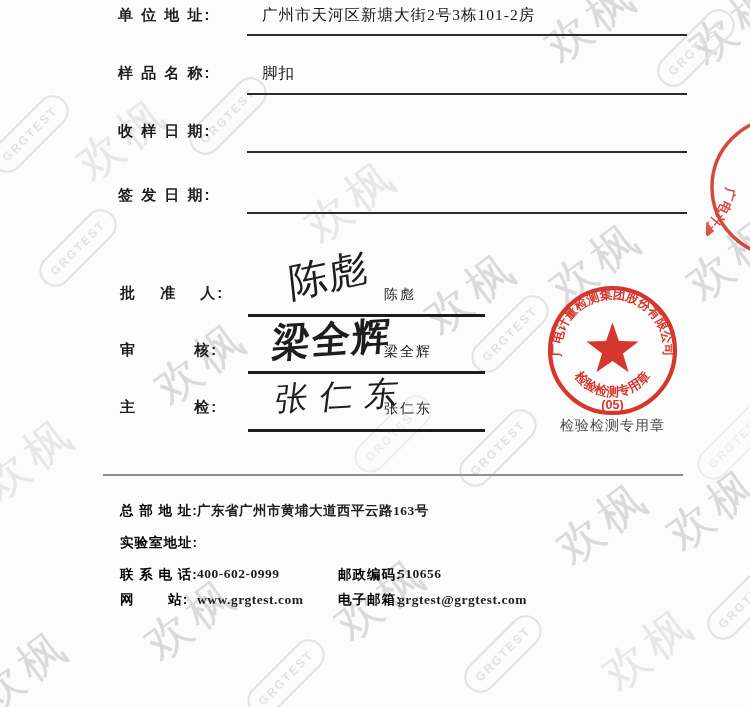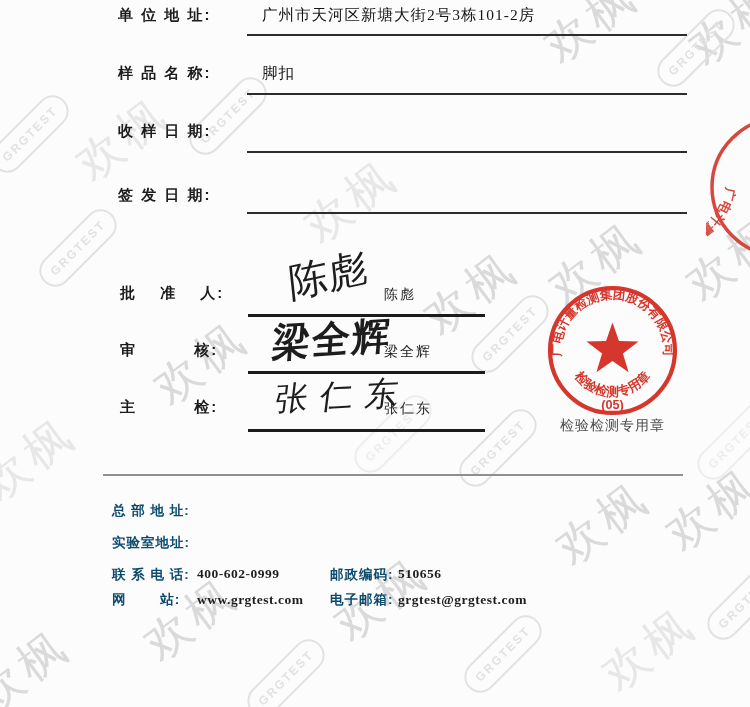--- a/index.html
+++ b/index.html
@@ -19,21 +19,21 @@
 
   
   #content{position:absolute;inset:0;z-index:1;}
   .flabel{font:700 15px "Liberation Sans",sans-serif;letter-spacing:2px;white-space:pre;color:#1c1c1c;}
   .fvalue{font:15.5px "Liberation Serif",serif;letter-spacing:1px;color:#161616;white-space:pre;margin-left:22px;}
   .uline{height:2px;background:#2c2c2c;}
   .sigline{height:2.5px;background:#1c1c1c;}
   .autograph{font-family:"DejaVu Serif",serif;color:#1d1d1d;white-space:pre;}
   .typed{font:14px "Liberation Serif",serif;color:#222;letter-spacing:2px;white-space:pre;}
   .sep{height:2px;background:#8f8f8f;}
-  .fl{font:700 13.5px "Liberation Sans",sans-serif;white-space:pre;letter-spacing:1px;color:#0c4a6e;}
+  .fl{font:700 13.5px "Liberation Sans",sans-serif;white-space:pre;letter-spacing:1px;color:#000000;margin-left:8px;}
   .fv{font:700 13.5px "Liberation Serif",serif;letter-spacing:.5px;color:#1e1e1e;white-space:pre;}
   .seal-caption{font:500 14px "Liberation Sans",sans-serif;color:#4c4c4c;letter-spacing:1px;text-align:center;}
   svg text{font-family:"Liberation Sans",sans-serif;}
 </style>
 </head>
 <body>
 
 <div id="page">
 
   <div id="wm-layer">
@@ -119,20 +119,21 @@
           <path id="edgeRing" d="M 20 75 A 55 55 0 1 1 20.01 74.9" fill="none"></path>
         </defs>
       <text font-size="13" font-weight="700" fill="#d0291c">
         <textPath href="#edgeRing" startOffset="0%">广电计量检测集团股份有限公司</textPath>
       </text>
     </svg>
 
     <div class="abs sep" style="left:103px;top:474px;width:580px"></div>
 
     <div class="abs fl" style="left:112px;top:502px">总 部 地 址:</div>
+    <div class="abs fv" style="left:197px;top:502px">广东省广州市黄埔大道西平云路163号</div>
 
     <div class="abs fl" style="left:112px;top:534px">实验室地址:</div>
 
     <div class="abs fl" style="left:112px;top:566px">联 系 电 话:</div>
     <div class="abs fv" style="left:197px;top:566px">400-602-0999</div>
     <div class="abs fl" style="left:330px;top:566px">邮政编码:</div>
     <div class="abs fv" style="left:398px;top:566px">510656</div>
 
     <div class="abs fl" style="left:112px;top:591px">网　　 站:</div>
     <div class="abs fv" style="left:197px;top:592px">www.grgtest.com</div>

